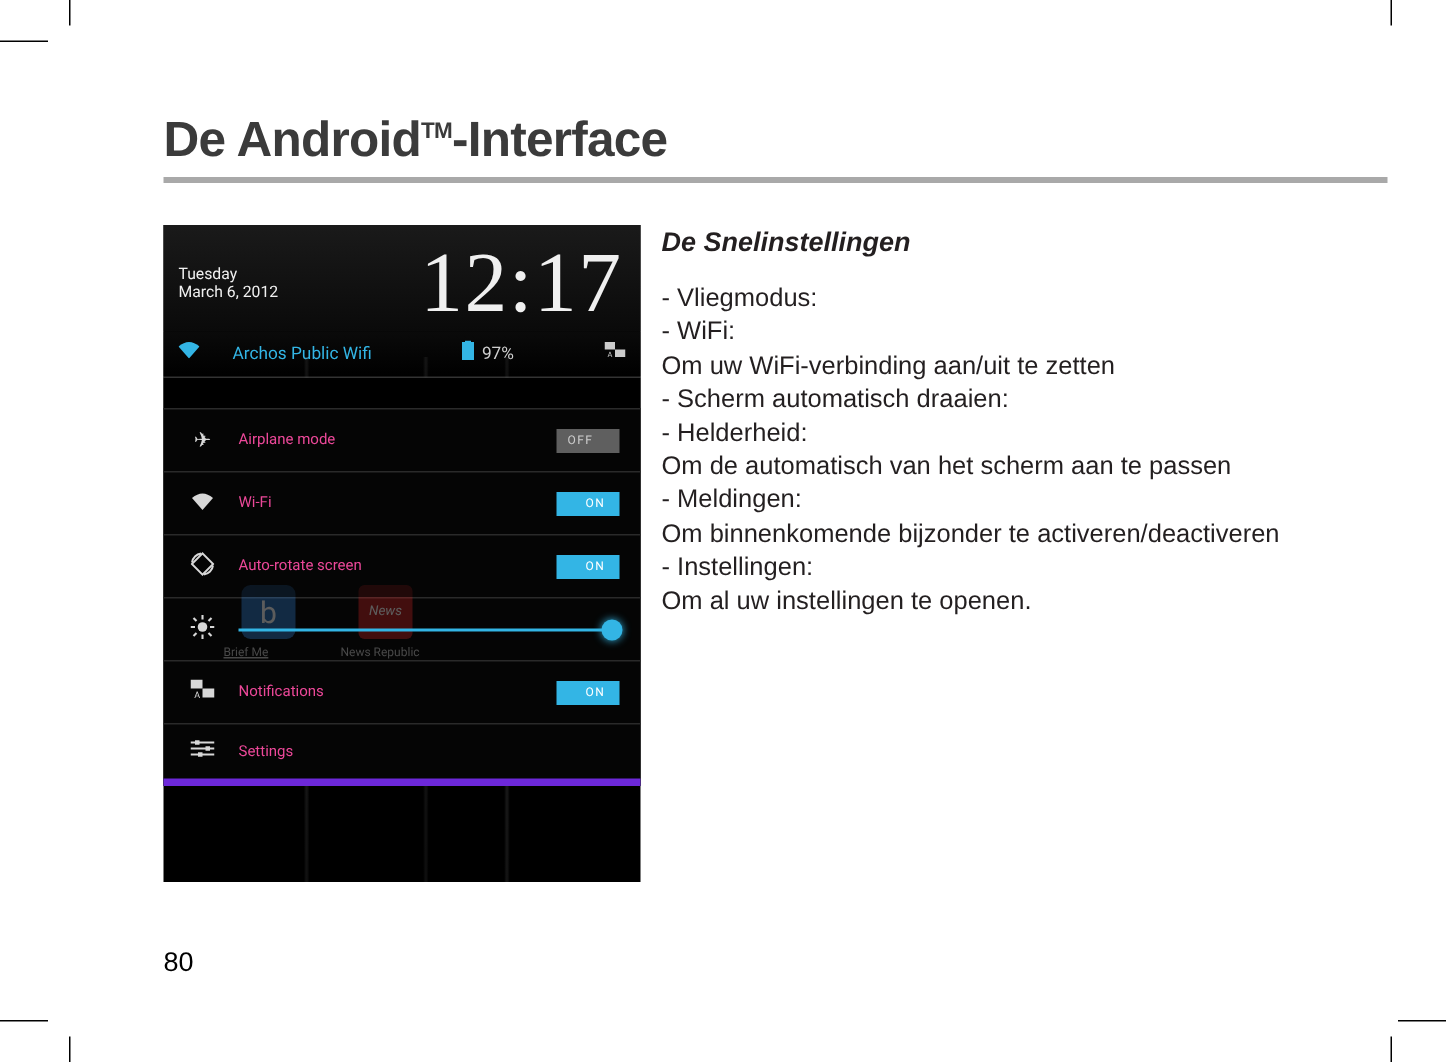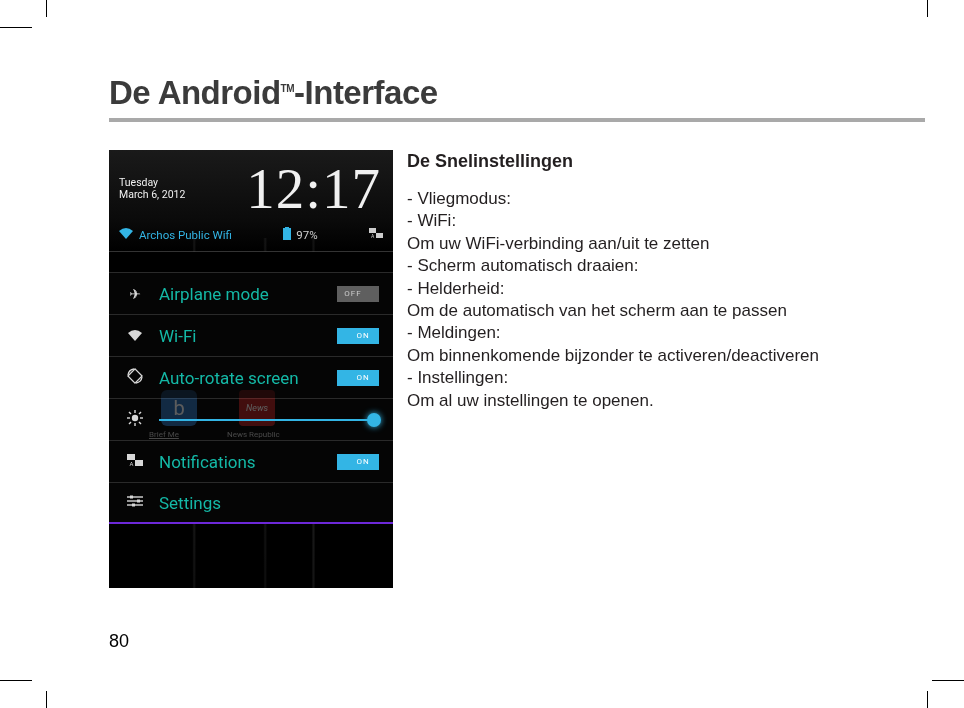--- a/index.html
+++ b/index.html
@@ -25,70 +25,70 @@
     left: 47px; top: 28px;
     width: 880px; height: 652px;
   }
   .title {
     font-size: 33px;
     font-weight: 700;
     color: #3b3b3b;
     margin: 46px 0 6px 62px;
     letter-spacing: -0.5px;
   }
-  .title .tm { font-size: 10px; vertical-align: super; font-weight:700; }
+  .title .tm { font-size: 15px; vertical-align: super; font-weight:700; }
   .hr {
     height: 4px; background: #a9a9a9;
     margin-left: 62px; width: 816px;
   }
   .content {
     display: flex;
     margin: 28px 0 0 62px;
     gap: 14px;
   }
   .screenshot {
-    width: 284px; height: 438px;
+    width: 318px; height: 438px;
     background: #000;
     flex-shrink: 0;
     color: #f0f0f0;
     position: relative;
     font-family: "Roboto", "Segoe UI", Arial, sans-serif;
   }
   .shot-header {
     display:flex; align-items:center; justify-content:space-between;
     padding: 6px 6px 0 10px;
     background: linear-gradient(#1a1a1a,#0a0a0a);
   }
   .shot-date { font-size:10.5px; line-height:1.1; font-weight:400; }
   .shot-time { font-size:57px; font-family: Liberation Serif, serif; font-weight:200; letter-spacing:1px; padding-right:6px; }
   .shot-status {
     display:flex; align-items:center; justify-content:space-between;
     padding: 6px 10px 8px 10px;
     background: linear-gradient(#0a0a0a,#000);
     border-bottom: 1px solid #333;
   }
-  .shot-wifi { display:flex; align-items:center; gap:6px; font-size:11.5px; color:#33b5e5;text-align:center; }
+  .shot-wifi { display:flex; align-items:center; gap:22px; font-size:11.5px; color:#33b5e5;text-align:center; }
   .shot-batt { display:flex; align-items:center; gap:5px; font-size:11.5px; color:#d0d0d0; }
   .shot-notif-icon { font-size:11px; color:#d0d0d0; }
   .qs-list {
     padding-top: 20px;
     position:relative;
     background: #000;
   }
   .qs-row {
     display:flex; align-items:center;
     padding: 0 14px;
     height: 42px;
     border-top: 1px solid #2a2a2a;
     background: rgba(10,10,10,0.55);
     position:relative;
   }
-  .qs-row:last-child { border-bottom:2px solid #6d28d9; }
+  .qs-row:last-child { border-bottom:5px solid #6d28d9; }
   .qs-icon { width: 24px; font-size:14px; color:#d8d8d8; text-align:center; }
-  .qs-label { flex:1; font-size:17px; padding-left:12px; color:#14b8a6; }
+  .qs-label { flex:1; font-size:10px; padding-left:12px; color:#ec4899; }
   .toggle {
     width:42px; height:16px;
     display:flex; align-items:center; justify-content:center;
     font-size:8px; letter-spacing:1px;
     position:relative;
   }
   .toggle.off { background:#5f5f5f; color:#ccc; padding-right:10px;}
   .toggle.on  { background:#33b5e5; color:#fff; padding-left:10px;}
   .slider-row { height:42px; border-top:1px solid #2a2a2a; display:flex; align-items:center; padding:0 14px; background:rgba(10,10,10,0.55);}
   .slider-track {
@@ -111,21 +111,21 @@
       radial-gradient(1px 220px at 72% 60%, #555 0, transparent 2px);
     opacity:0.35; pointer-events:none;
   }
 
   .text-col {
     width: 450px;
     font-size: 17px;
     line-height: 1.32;
     color: #231f20;
   }
-  .sec-title { font-weight:700; margin-bottom:14px; font-size:18px;}
+  .sec-title { font-weight:700; margin-bottom:14px; font-size:18px;font-style:italic;}
   .item-lead { font-weight:400; }
   .dash { font-weight:400; }
   .para { margin:0; text-align:justify;}
   .page-num {
     position:absolute;
     left:62px; bottom:28px;
     font-size:18px;
   }
 </style>
 </head>

